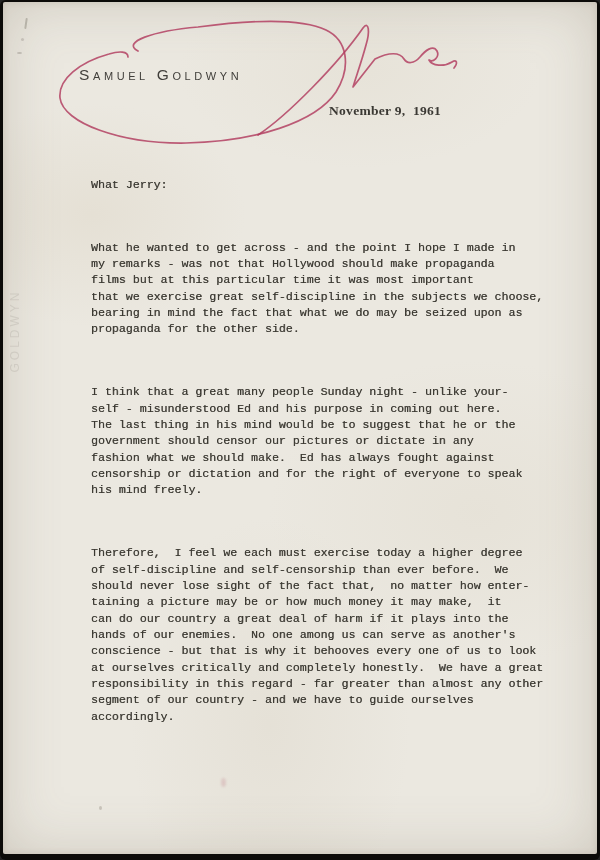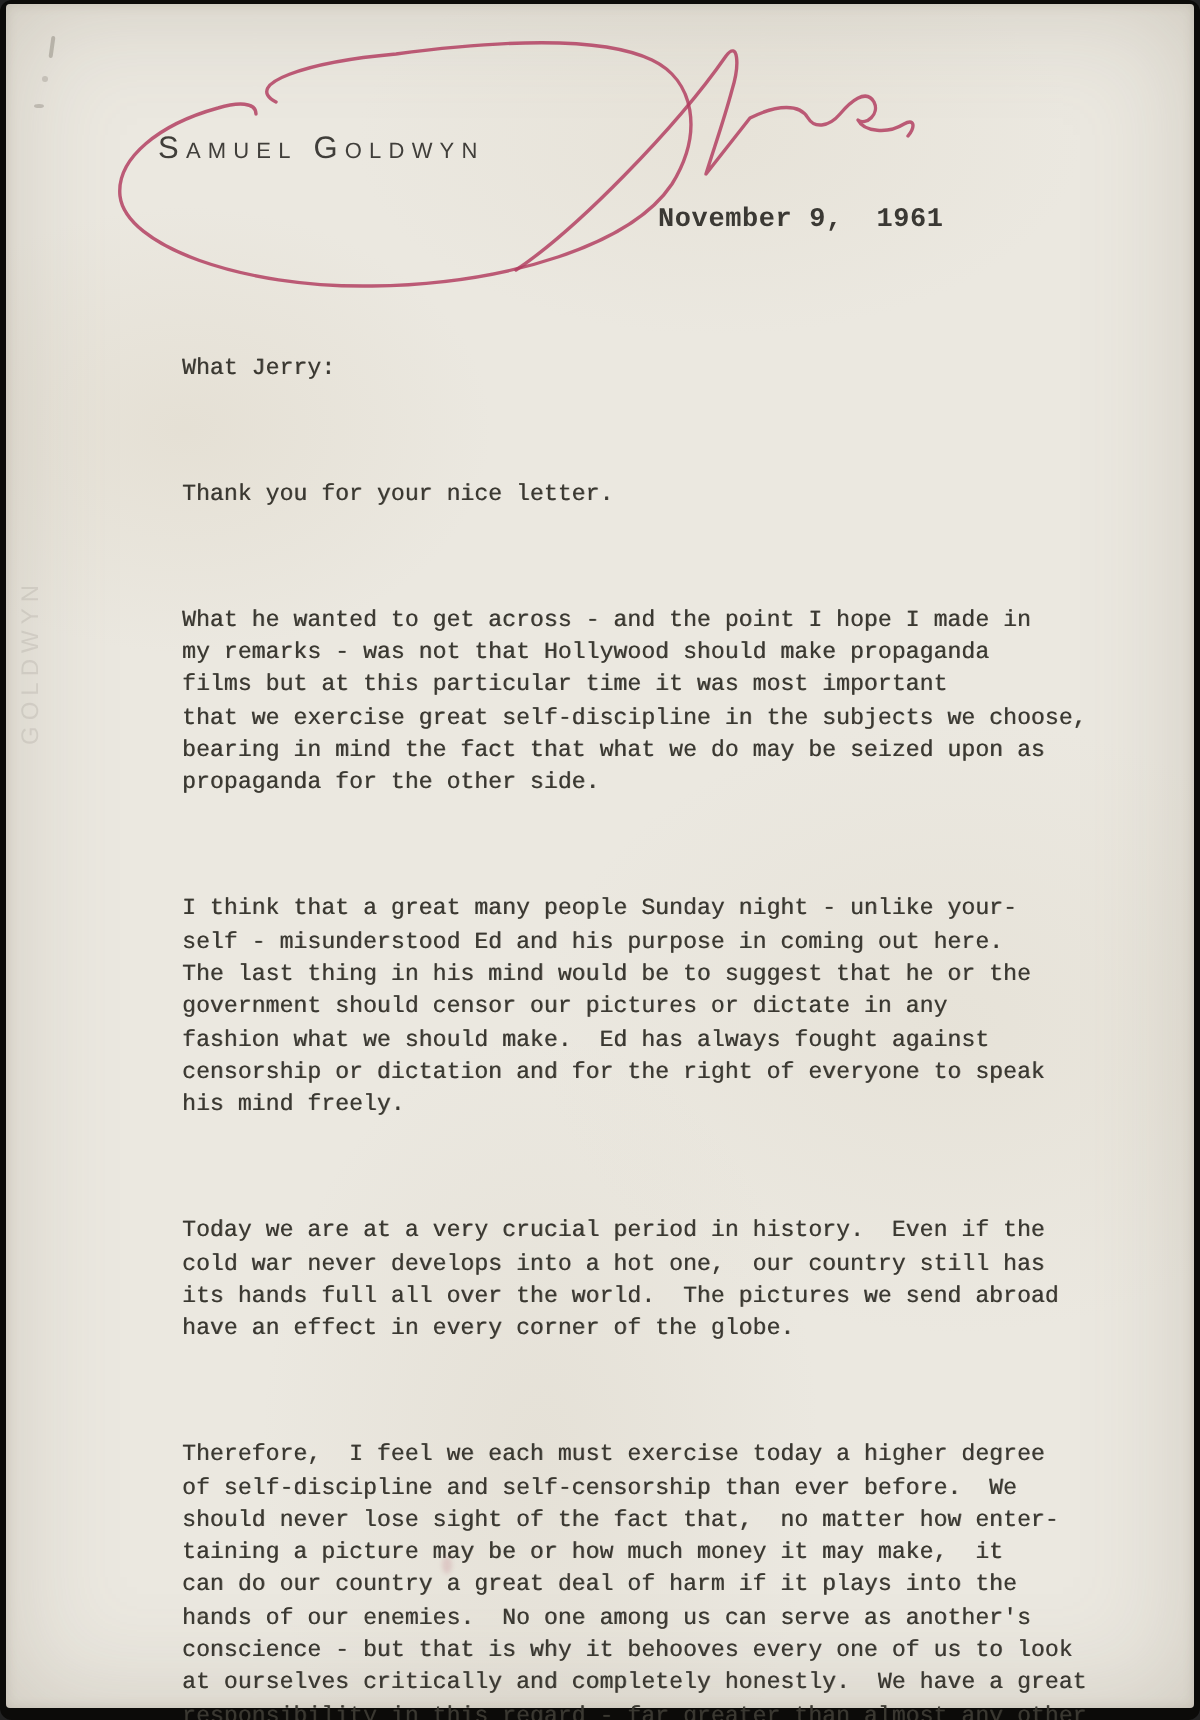--- a/index.html
+++ b/index.html
@@ -28,21 +28,21 @@
   .flourish{
     position:absolute;left:0;top:0;width:480px;height:175px;
     pointer-events:none;
   }
   .flourish path{
     fill:none;stroke-width:1.7;opacity:.82;
     stroke-linecap:round;stroke-linejoin:round;
   }
   .date{
     position:absolute;left:326px;top:101px;
-    font-family:Liberation Mono, monospace;font-weight:bold;
+    font-family:Liberation Serif, serif;font-weight:bold;
     font-size:13.5px;letter-spacing:.3px;color:#3b3934;
     white-space:pre;
   }
   .body{
     position:absolute;left:88px;top:142px;width:480px;
     font-family:"Liberation Mono",monospace;
     font-size:11.6px;line-height:16.33px;color:#3a3831;
     white-space:pre-wrap;
     text-shadow:.3px 0 0 rgba(58,56,49,.65);
   }
@@ -66,38 +66,33 @@
   <div class="paper">
 
     <div class="watermark">GOLDWYN</div>
 
     <div class="letterhead">Samuel Goldwyn</div>
 
     <div class="date">November 9,  1961</div>
 
     <div class="body">
       <p>What Jerry:</p>
-      <p>Thank you for your nice letter.</p>
       <p>What he wanted to get across - and the point I hope I made in
 my remarks - was not that Hollywood should make propaganda
 films but at this particular time it was most important
 that we exercise great self-discipline in the subjects we choose,
 bearing in mind the fact that what we do may be seized upon as
 propaganda for the other side.</p>
       <p>I think that a great many people Sunday night - unlike your-
 self - misunderstood Ed and his purpose in coming out here.
 The last thing in his mind would be to suggest that he or the
 government should censor our pictures or dictate in any
 fashion what we should make.  Ed has always fought against
 censorship or dictation and for the right of everyone to speak
 his mind freely.</p>
-      <p>Today we are at a very crucial period in history.  Even if the
-cold war never develops into a hot one,  our country still has
-its hands full all over the world.  The pictures we send abroad
-have an effect in every corner of the globe.</p>
       <p>Therefore,  I feel we each must exercise today a higher degree
 of self-discipline and self-censorship than ever before.  We
 should never lose sight of the fact that,  no matter how enter-
 taining a picture may be or how much money it may make,  it
 can do our country a great deal of harm if it plays into the
 hands of our enemies.  No one among us can serve as another's
 conscience - but that is why it behooves every one of us to look
 at ourselves critically and completely honestly.  We have a great
 responsibility in this regard - far greater than almost any other
 segment of our country - and we have to guide ourselves

